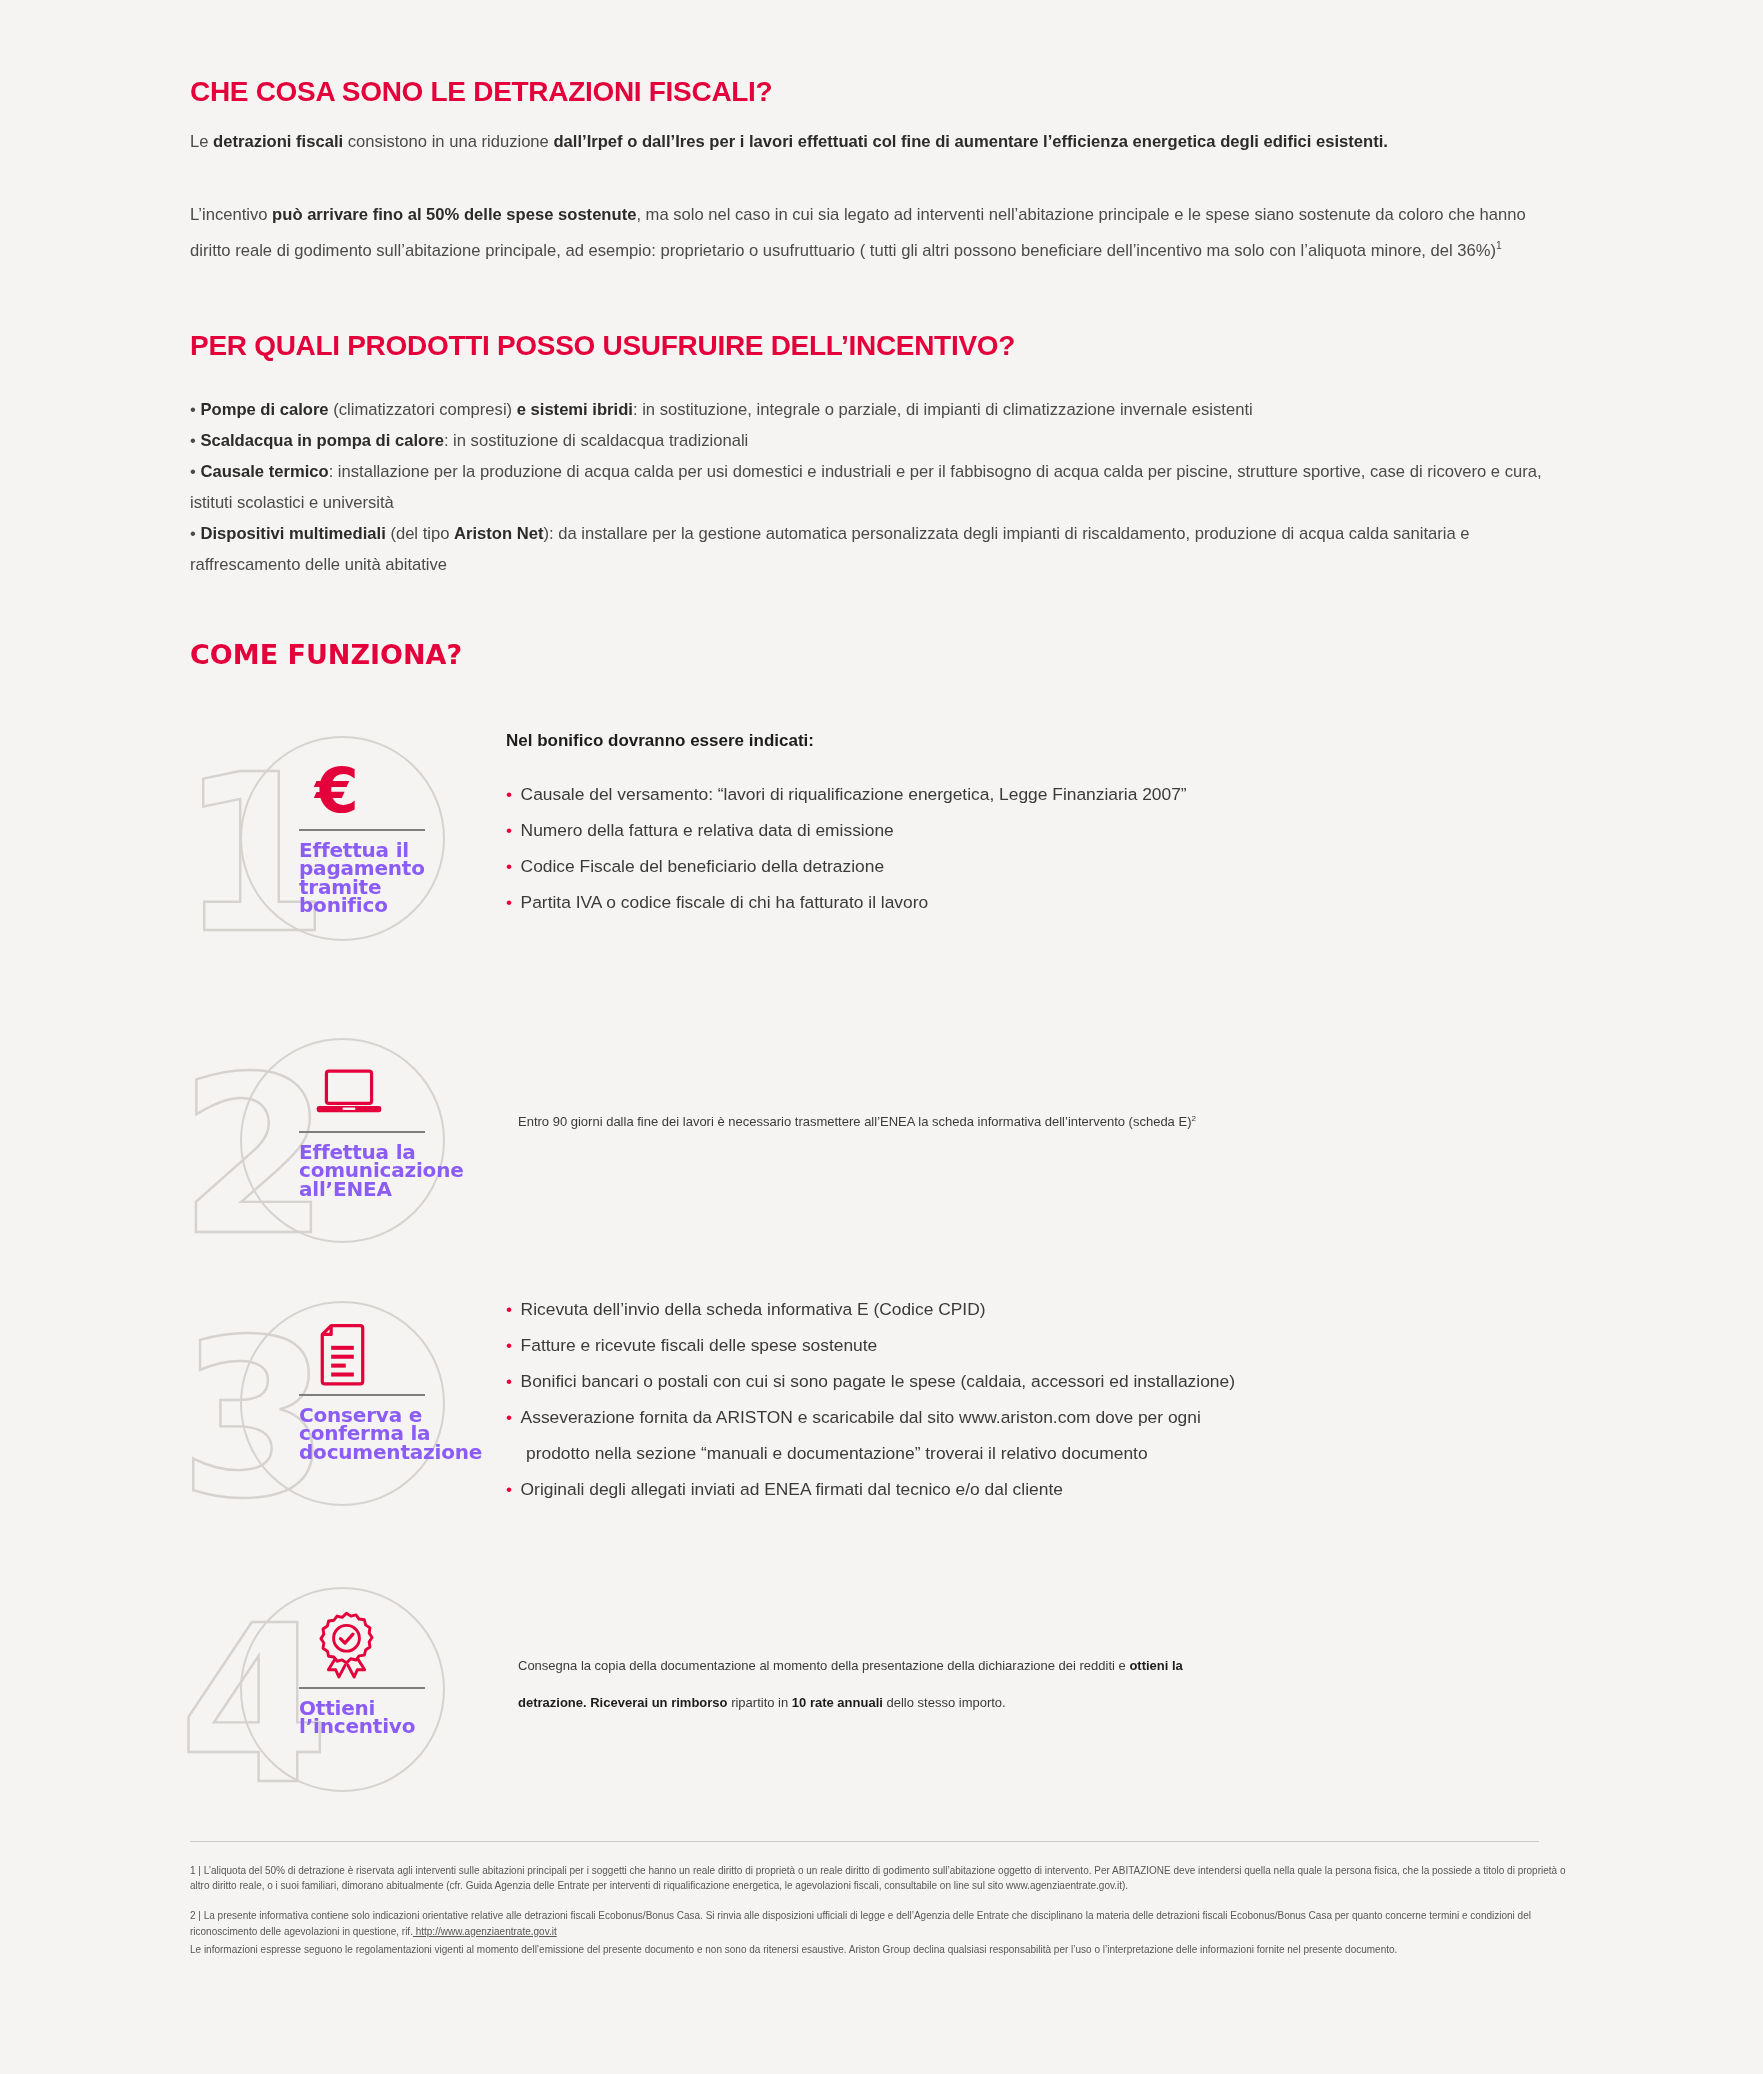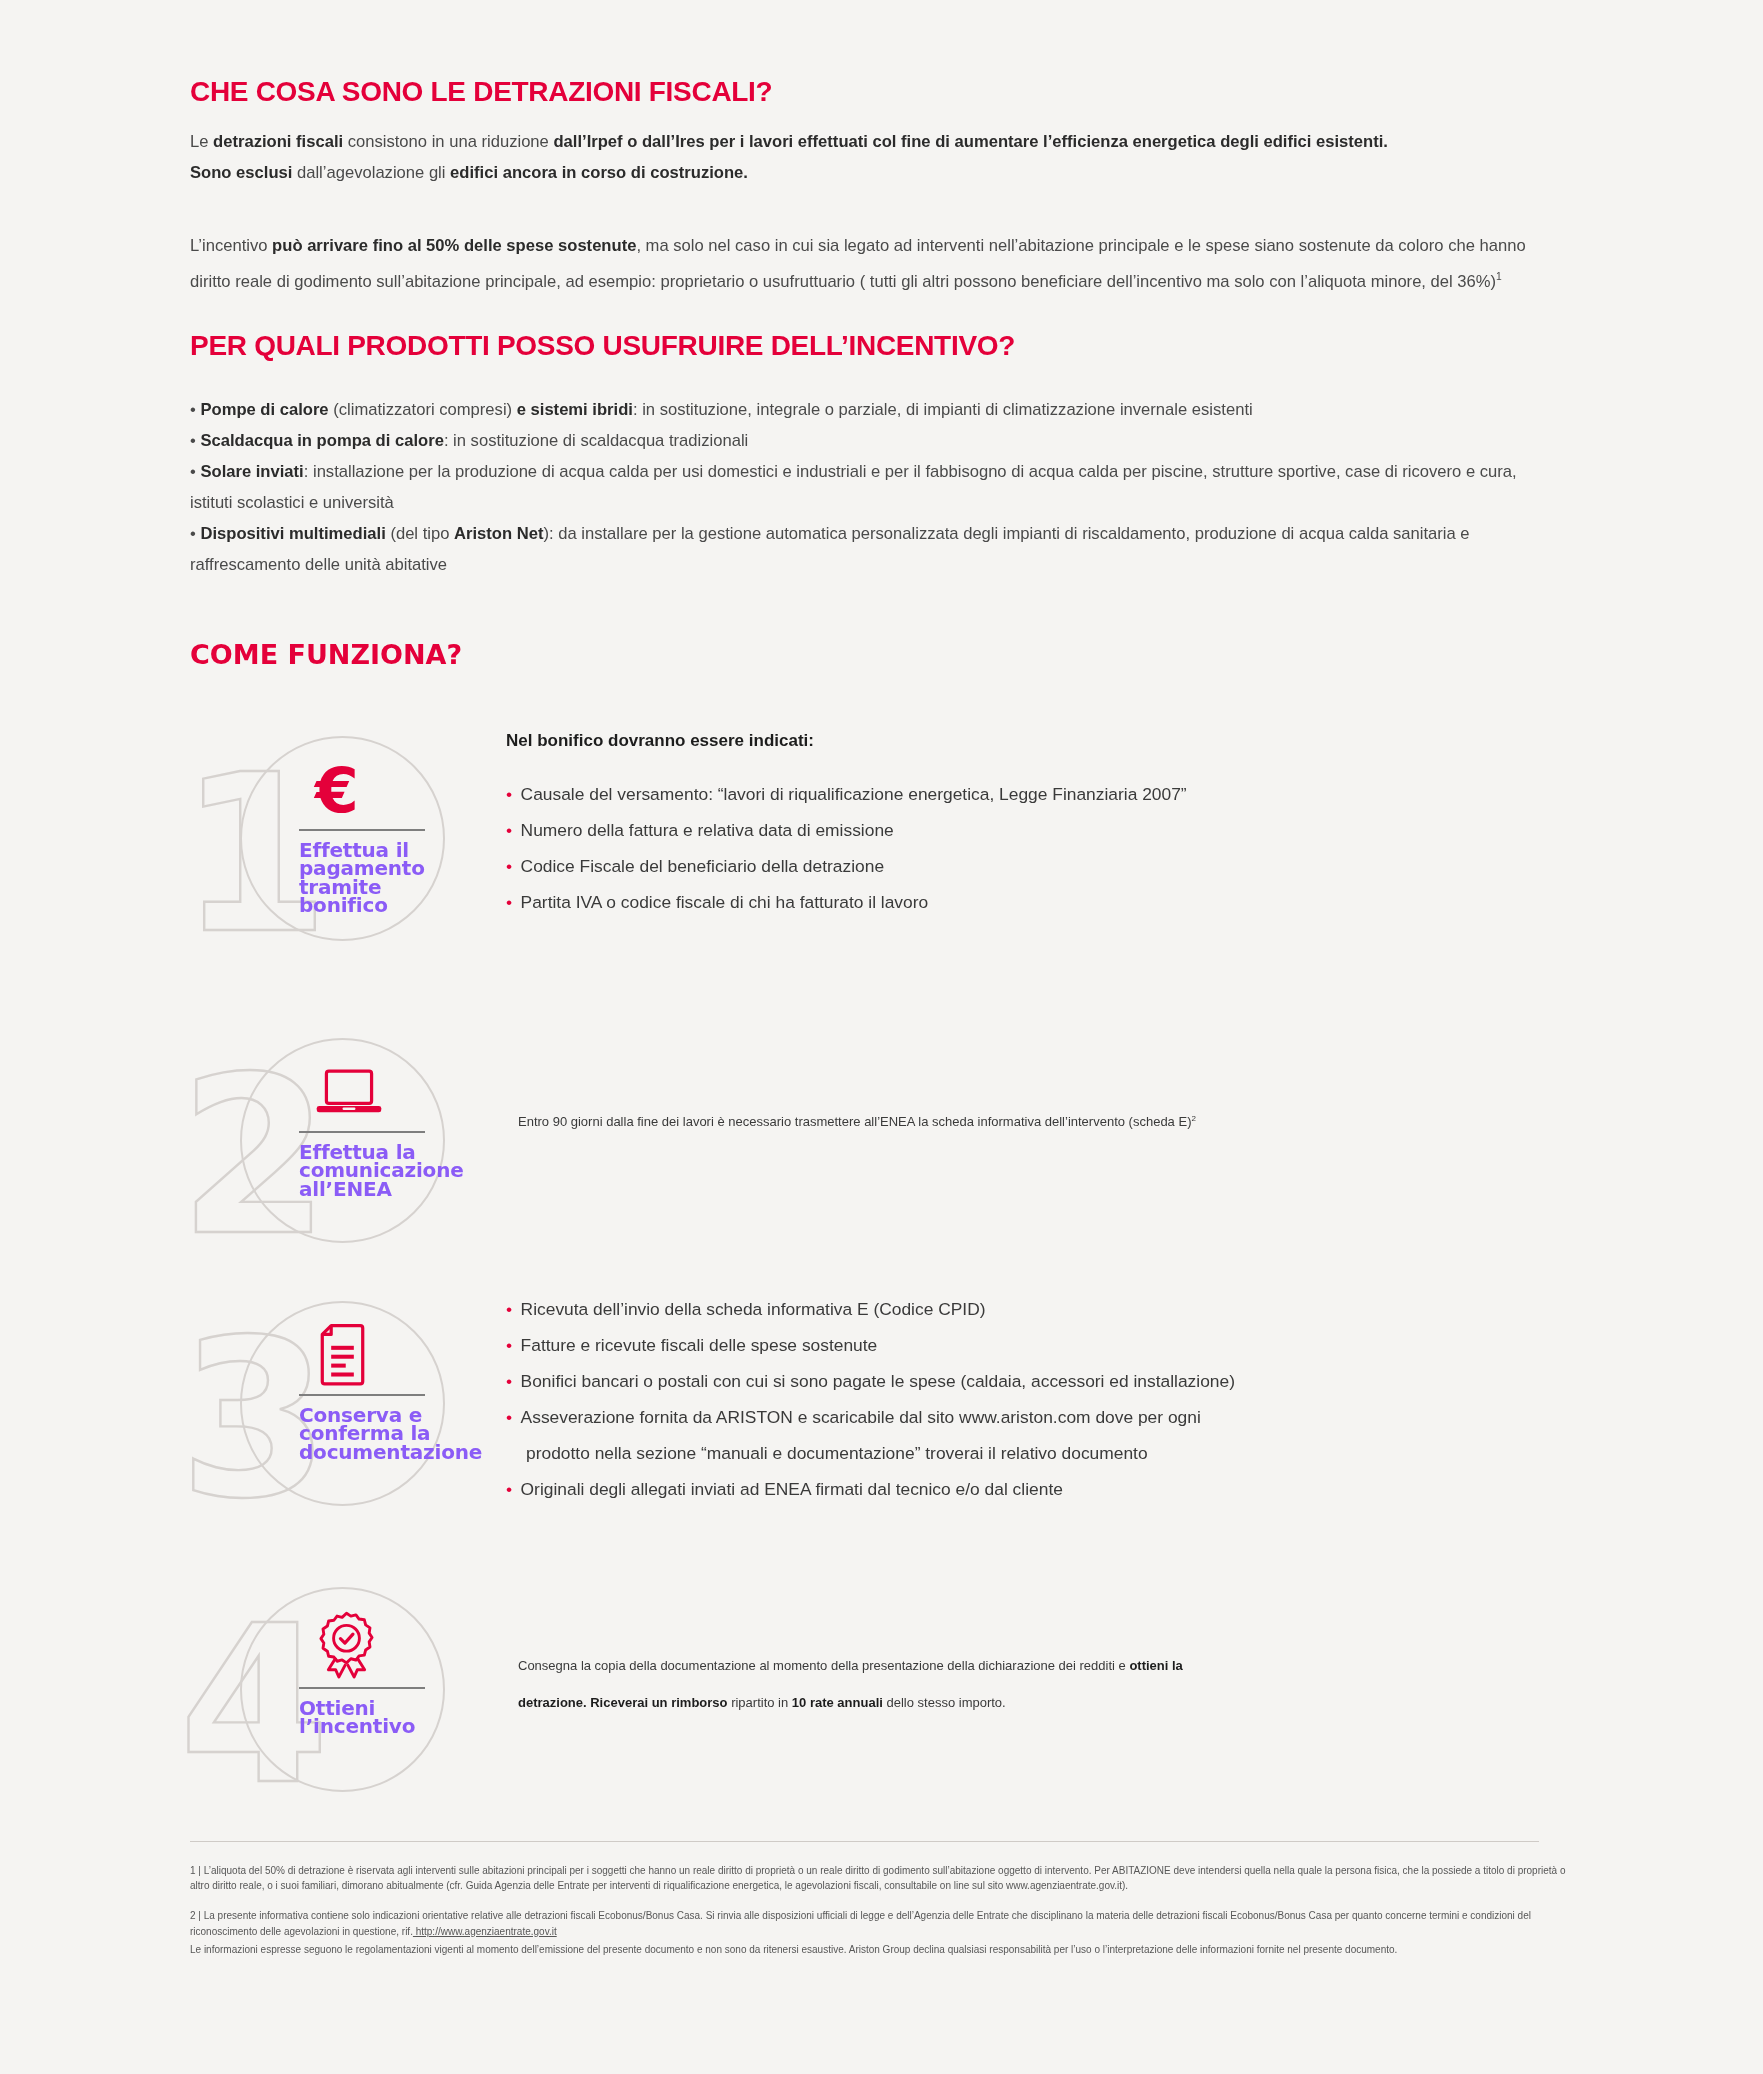--- a/index.html
+++ b/index.html
@@ -195,32 +195,31 @@
 </head>
 <body>
 
 <div class="page">
 
   <div class="content" style="top:77px;">
     <h1 class="section-title">CHE COSA SONO LE DETRAZIONI FISCALI?</h1>
 
     <p class="body" style="margin-top:18px;"><span>Le </span><b>detrazioni fiscali</b><span> consistono in una riduzione </span><b>dall’Irpef o dall’Ires per i lavori effettuati col fine di aumentare l’efficienza energetica degli edifici esistenti.</b></p>
 
-    <p class="body"><b>Sono esclusi</b><span> dall’agevolazione gli </span><b>edifici ancora in corso di costruzione.</b></p>
 
     <p class="body" style="margin-top:42px; width:1361px;"><span>L’incentivo </span><b>può arrivare fino al 50% delle spese sostenute</b><span>, ma solo nel caso in cui sia legato ad interventi nell’abitazione principale e le spese siano sostenute da coloro che hanno diritto reale di godimento sull’abitazione principale, ad esempio: proprietario o usufruttuario ( tutti gli altri possono beneficiare dell’incentivo ma solo con l’aliquota minore, del 36%)</span><sup>1</sup></p>
   </div>
 
   <div class="content" style="top:331px;">
     <h1 class="section-title">PER QUALI PRODOTTI POSSO USUFRUIRE DELL’INCENTIVO?</h1>
 
     <ul class="prod-list" style="margin-top:32px; width:1369px;">
       <li><span>• </span><b>Pompe di calore</b><span> (climatizzatori compresi) </span><b>e sistemi ibridi</b><span>: in sostituzione, integrale o parziale, di impianti di climatizzazione invernale esistenti</span></li>
       <li><span>• </span><b>Scaldacqua in pompa di calore</b><span>: in sostituzione di scaldacqua tradizionali</span></li>
-      <li><span>• </span><b>Solare inviati</b><span>: installazione per la produzione di acqua calda per usi domestici e industriali e per il fabbisogno di acqua calda per piscine, strutture sportive, case di ricovero e cura, istituti scolastici e università</span></li>
+      <li><span>• </span><b>Causale termico</b><span>: installazione per la produzione di acqua calda per usi domestici e industriali e per il fabbisogno di acqua calda per piscine, strutture sportive, case di ricovero e cura, istituti scolastici e università</span></li>
       <li><span>• </span><b>Dispositivi multimediali</b><span> (del tipo </span><b>Ariston Net</b><span>): da installare per la gestione automatica personalizzata degli impianti di riscaldamento, produzione di acqua calda sanitaria e raffrescamento delle unità abitative</span></li>
     </ul>
   </div>
 
   <div class="content" style="top:640px;">
     <h1 class="section-title rounded">COME FUNZIONA?</h1>
   </div>
 
   <div class="content" style="top:729px;">
     <div class="step">

